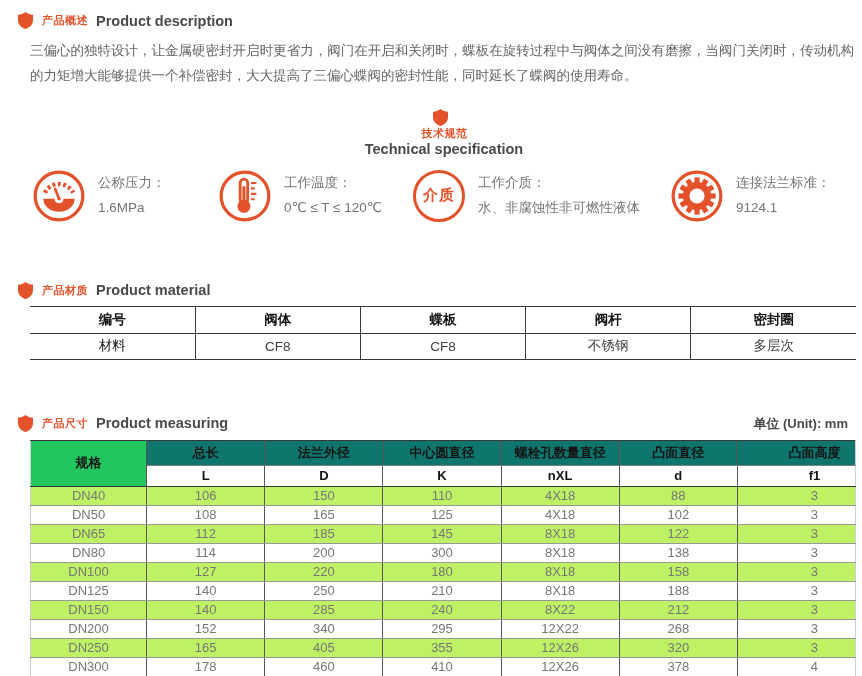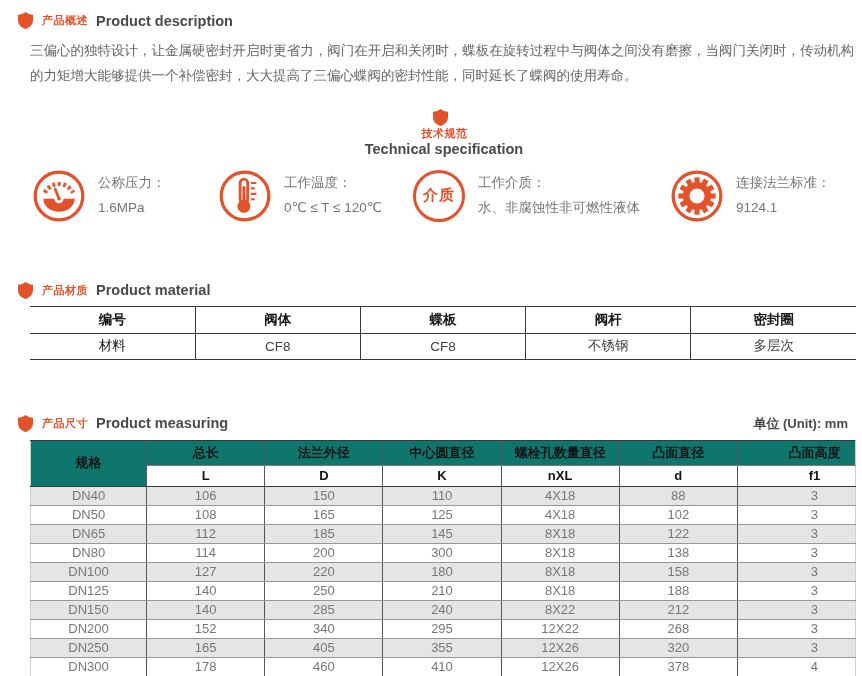--- a/index.html
+++ b/index.html
@@ -42,25 +42,25 @@
 
   .meas-head { display:flex; justify-content:space-between; align-items:flex-start; margin:55px 14px 0 0; }
   .unit-label { font-size:13px; font-weight:bold; color:#4a4a4a; }
 
   .meas-table { width:826px; margin:7px 0 0 30px;
     border-top:1.5px solid #383838; border-left:1px solid #cfcfcf; border-right:1px solid #cfcfcf; }
   .meas-table th { font-size:13px; color:#141414; font-weight:bold; }
   .meas-table th, .meas-table td { border-right:1px solid #565656; }
   .meas-table th:last-child, .meas-table td:last-child { border-right:none;padding-left:36px; }
   .meas-table .grp { background:#0f766e; height:24px; border-bottom:1px solid #7d7d7d; }
-  .meas-table .spec-col { background:#0f766e; border-bottom:1.5px solid #383838; }
+  .meas-table .spec-col { background:#22c55e; border-bottom:1.5px solid #383838; }
   .meas-table .sym { height:20px; border-bottom:1.5px solid #383838; background:#fff; }
   .meas-table tbody td { height:18px; font-size:13px; color:#777; border-bottom:1px solid #989898; }
   .meas-table tbody tr:last-child td { border-bottom:1.5px solid #383838; }
-  .meas-table tbody tr.striped { background:#e5e5e5; }
+  .meas-table tbody tr.striped { background:#bef264; }
 
   .mt-sec2 { margin-top:20px;flex-direction:column; }
   .mt-sec3 { margin-top:60px; }
 </style>
 </head>
 <body>
 
 <div class="sec-head" style="padding-top:12px">
   <svg class="icon-svg" width="15" height="17" viewBox="0 0 15 17">
       <path class="fl" d="M7.5 0 C9.3 1.6 12.4 2.6 15 2.7 L15 8.2 C15 12.6 11.9 15.4 7.5 17 C3.1 15.4 0 12.6 0 8.2 L0 2.7 C2.6 2.6 5.7 1.6 7.5 0 Z"></path>

